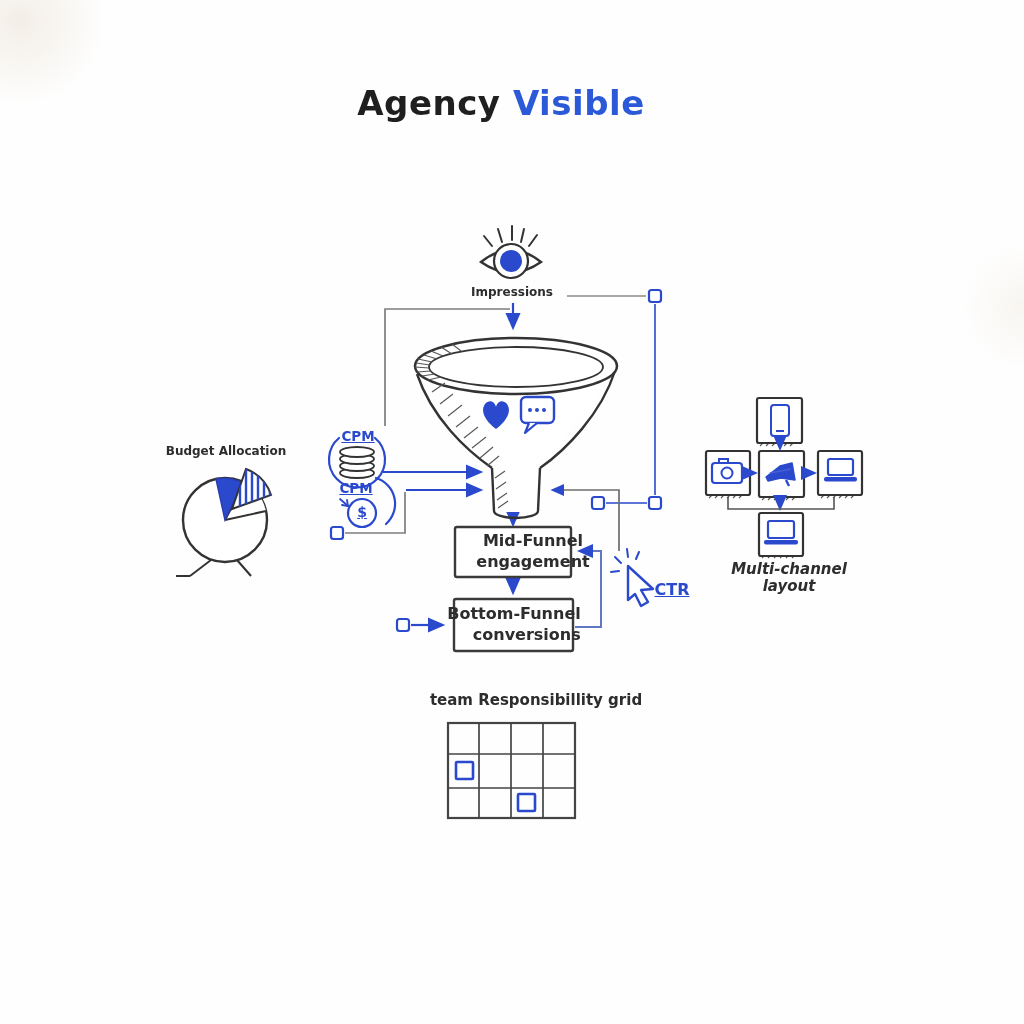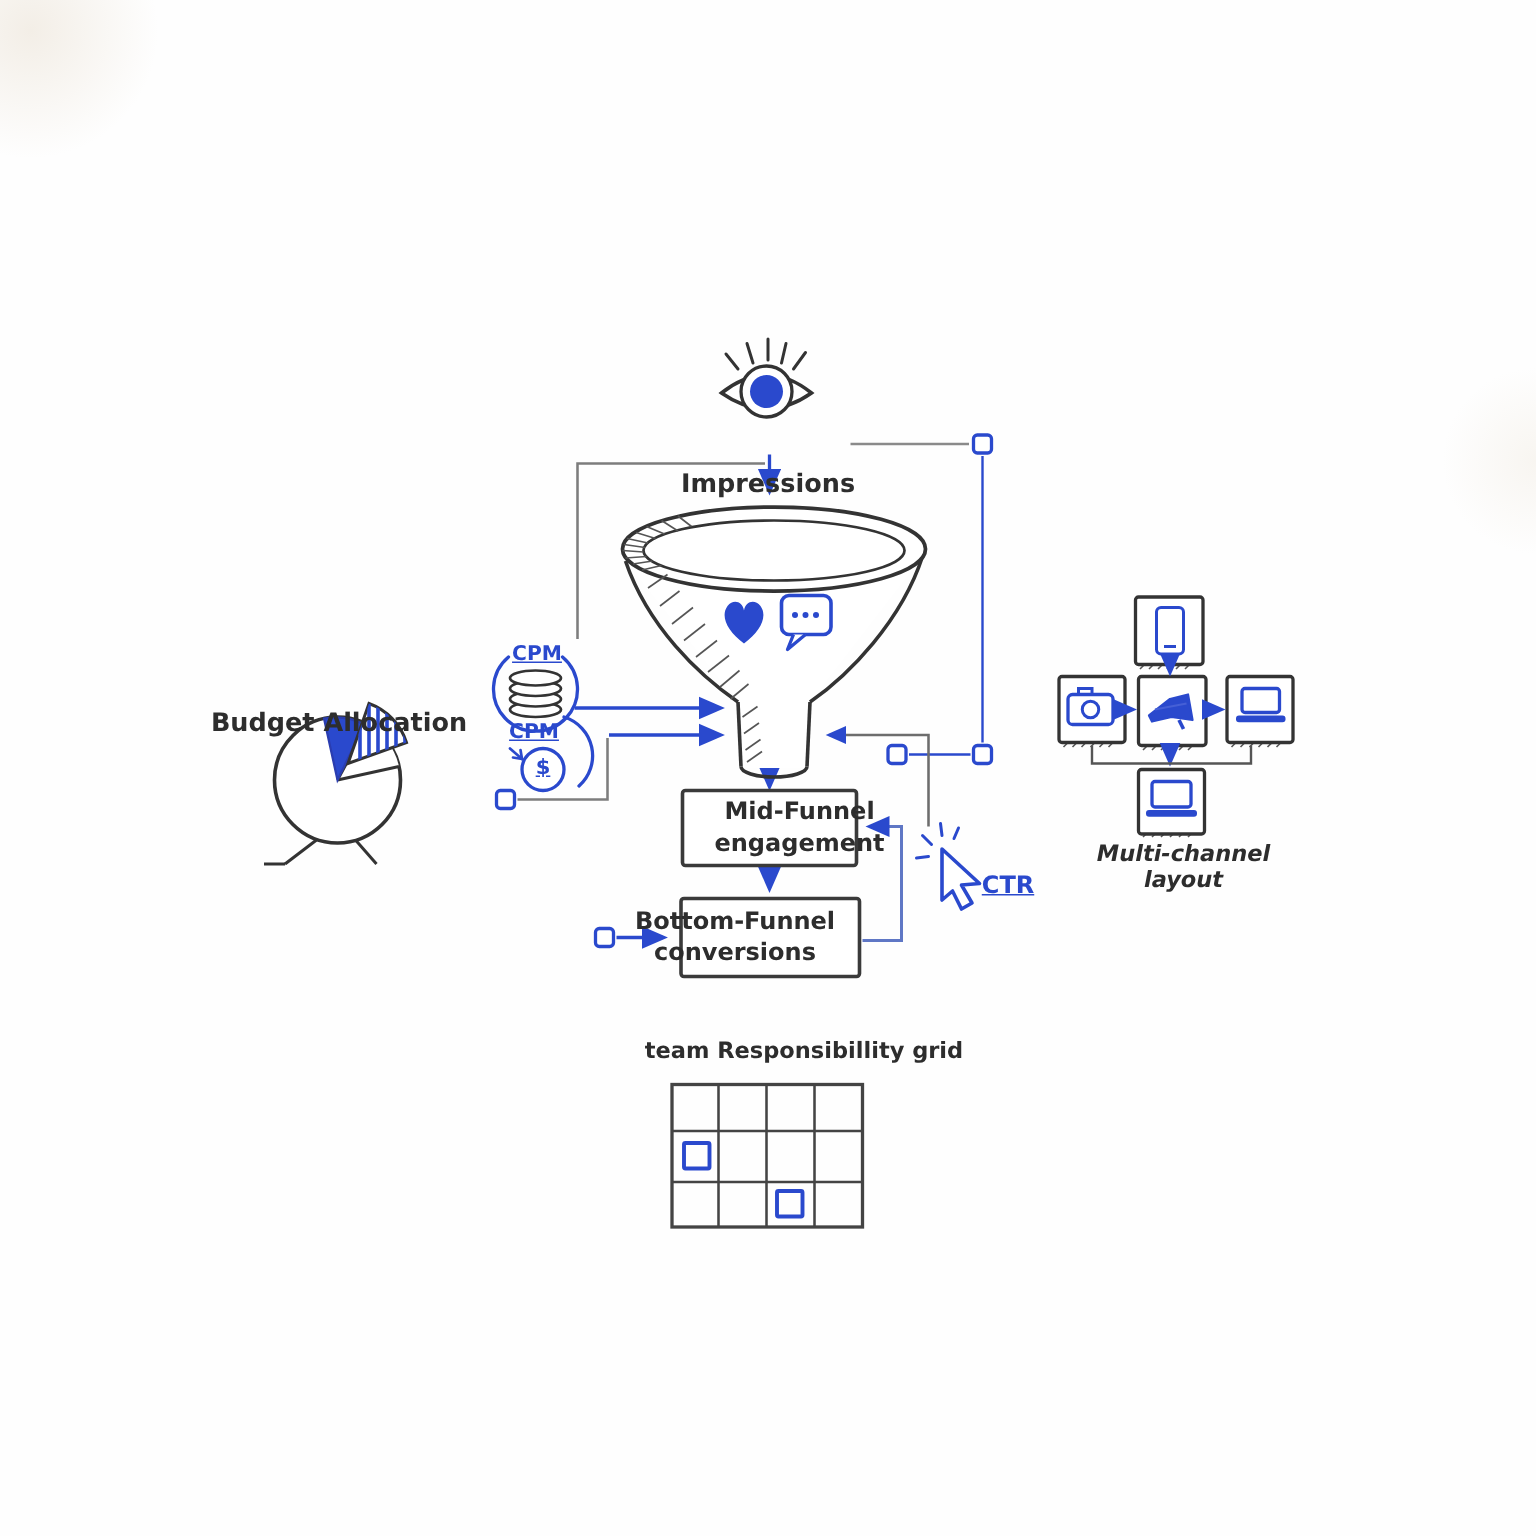--- a/index.html
+++ b/index.html
@@ -14,21 +14,21 @@
   .title{
     position:absolute;left:0;right:22px;top:83px;text-align:center;
     font-size:34px;font-weight:bold;letter-spacing:.5px;color:#1f1f1f;
   }
   .title .blue{color:#2c59d8;}
   .lbl{
     position:absolute;transform:translateX(-50%);
     font-weight:bold;color:#2d2d2d;white-space:nowrap;text-align:center;
   }
   .lbl.blue{color:#2a49cd;text-decoration:underline;}
-  .sz17{font-size:17px;margin-top:28px;} .sz16{font-size:16px;} .sz15{font-size:15px;}
+  .sz17{font-size:12px;} .sz16{font-size:16px;} .sz15{font-size:15px;}
   .sz14{font-size:13.5px;} .szd{font-size:14px;}
   .twoline div{line-height:21px;}
   .mlline div{line-height:17px;font-style:italic;}
 </style>
 </head>
 <body>
 
 <div class="canvas">
 
   <svg class="art" width="1024" height="1024" viewBox="0 0 1024 1024">
@@ -281,34 +281,38 @@
 
     <g fill="#fff" stroke="#2a49cd" stroke-width="2.2">
       <rect x="649" y="290" width="12" height="12" rx="2.5"></rect>
       <rect x="649" y="497" width="12" height="12" rx="2.5"></rect>
       <rect x="592" y="497" width="12" height="12" rx="2.5"></rect>
       <rect x="331" y="527" width="12" height="12" rx="2.5"></rect>
       <rect x="397" y="619" width="12" height="12" rx="2.5"></rect>
     </g>
   </svg>
 
+  <div class="title">
+    <span>Agency</span>
+    <span class="blue">Visible</span>
+  </div>
 
   <div class="lbl sz17" style="left:512px;top:285px;">Impressions</div>
 
   <div class="lbl blue sz14" style="left:358px;top:428px;">CPM</div>
   <div class="lbl blue sz14" style="left:356px;top:480px;">CPM</div>
   <div class="lbl blue szd" style="left:362px;top:504px;">$</div>
 
   <div class="lbl sz17" style="left:226px;top:444px;">Budget Allocation</div>
 
   <div class="lbl sz16 twoline" style="left:513px;top:530px;padding-left:40px;">
     <div>Mid-Funnel</div>
     <div>engagement</div>
   </div>
-  <div class="lbl sz16 twoline" style="left:490px;top:603px;">
+  <div class="lbl sz16 twoline" style="left:514px;top:603px;text-align:right;">
     <div>Bottom-Funnel</div>
     <div>conversions</div>
   </div>
 
   <div class="lbl blue sz16" style="left:672px;top:563px;margin-top:17px;">CTR</div>
 
   <div class="lbl sz15 mlline" style="left:789px;top:561px;">
     <div>Multi-channel</div>
     <div>layout</div>
   </div>

